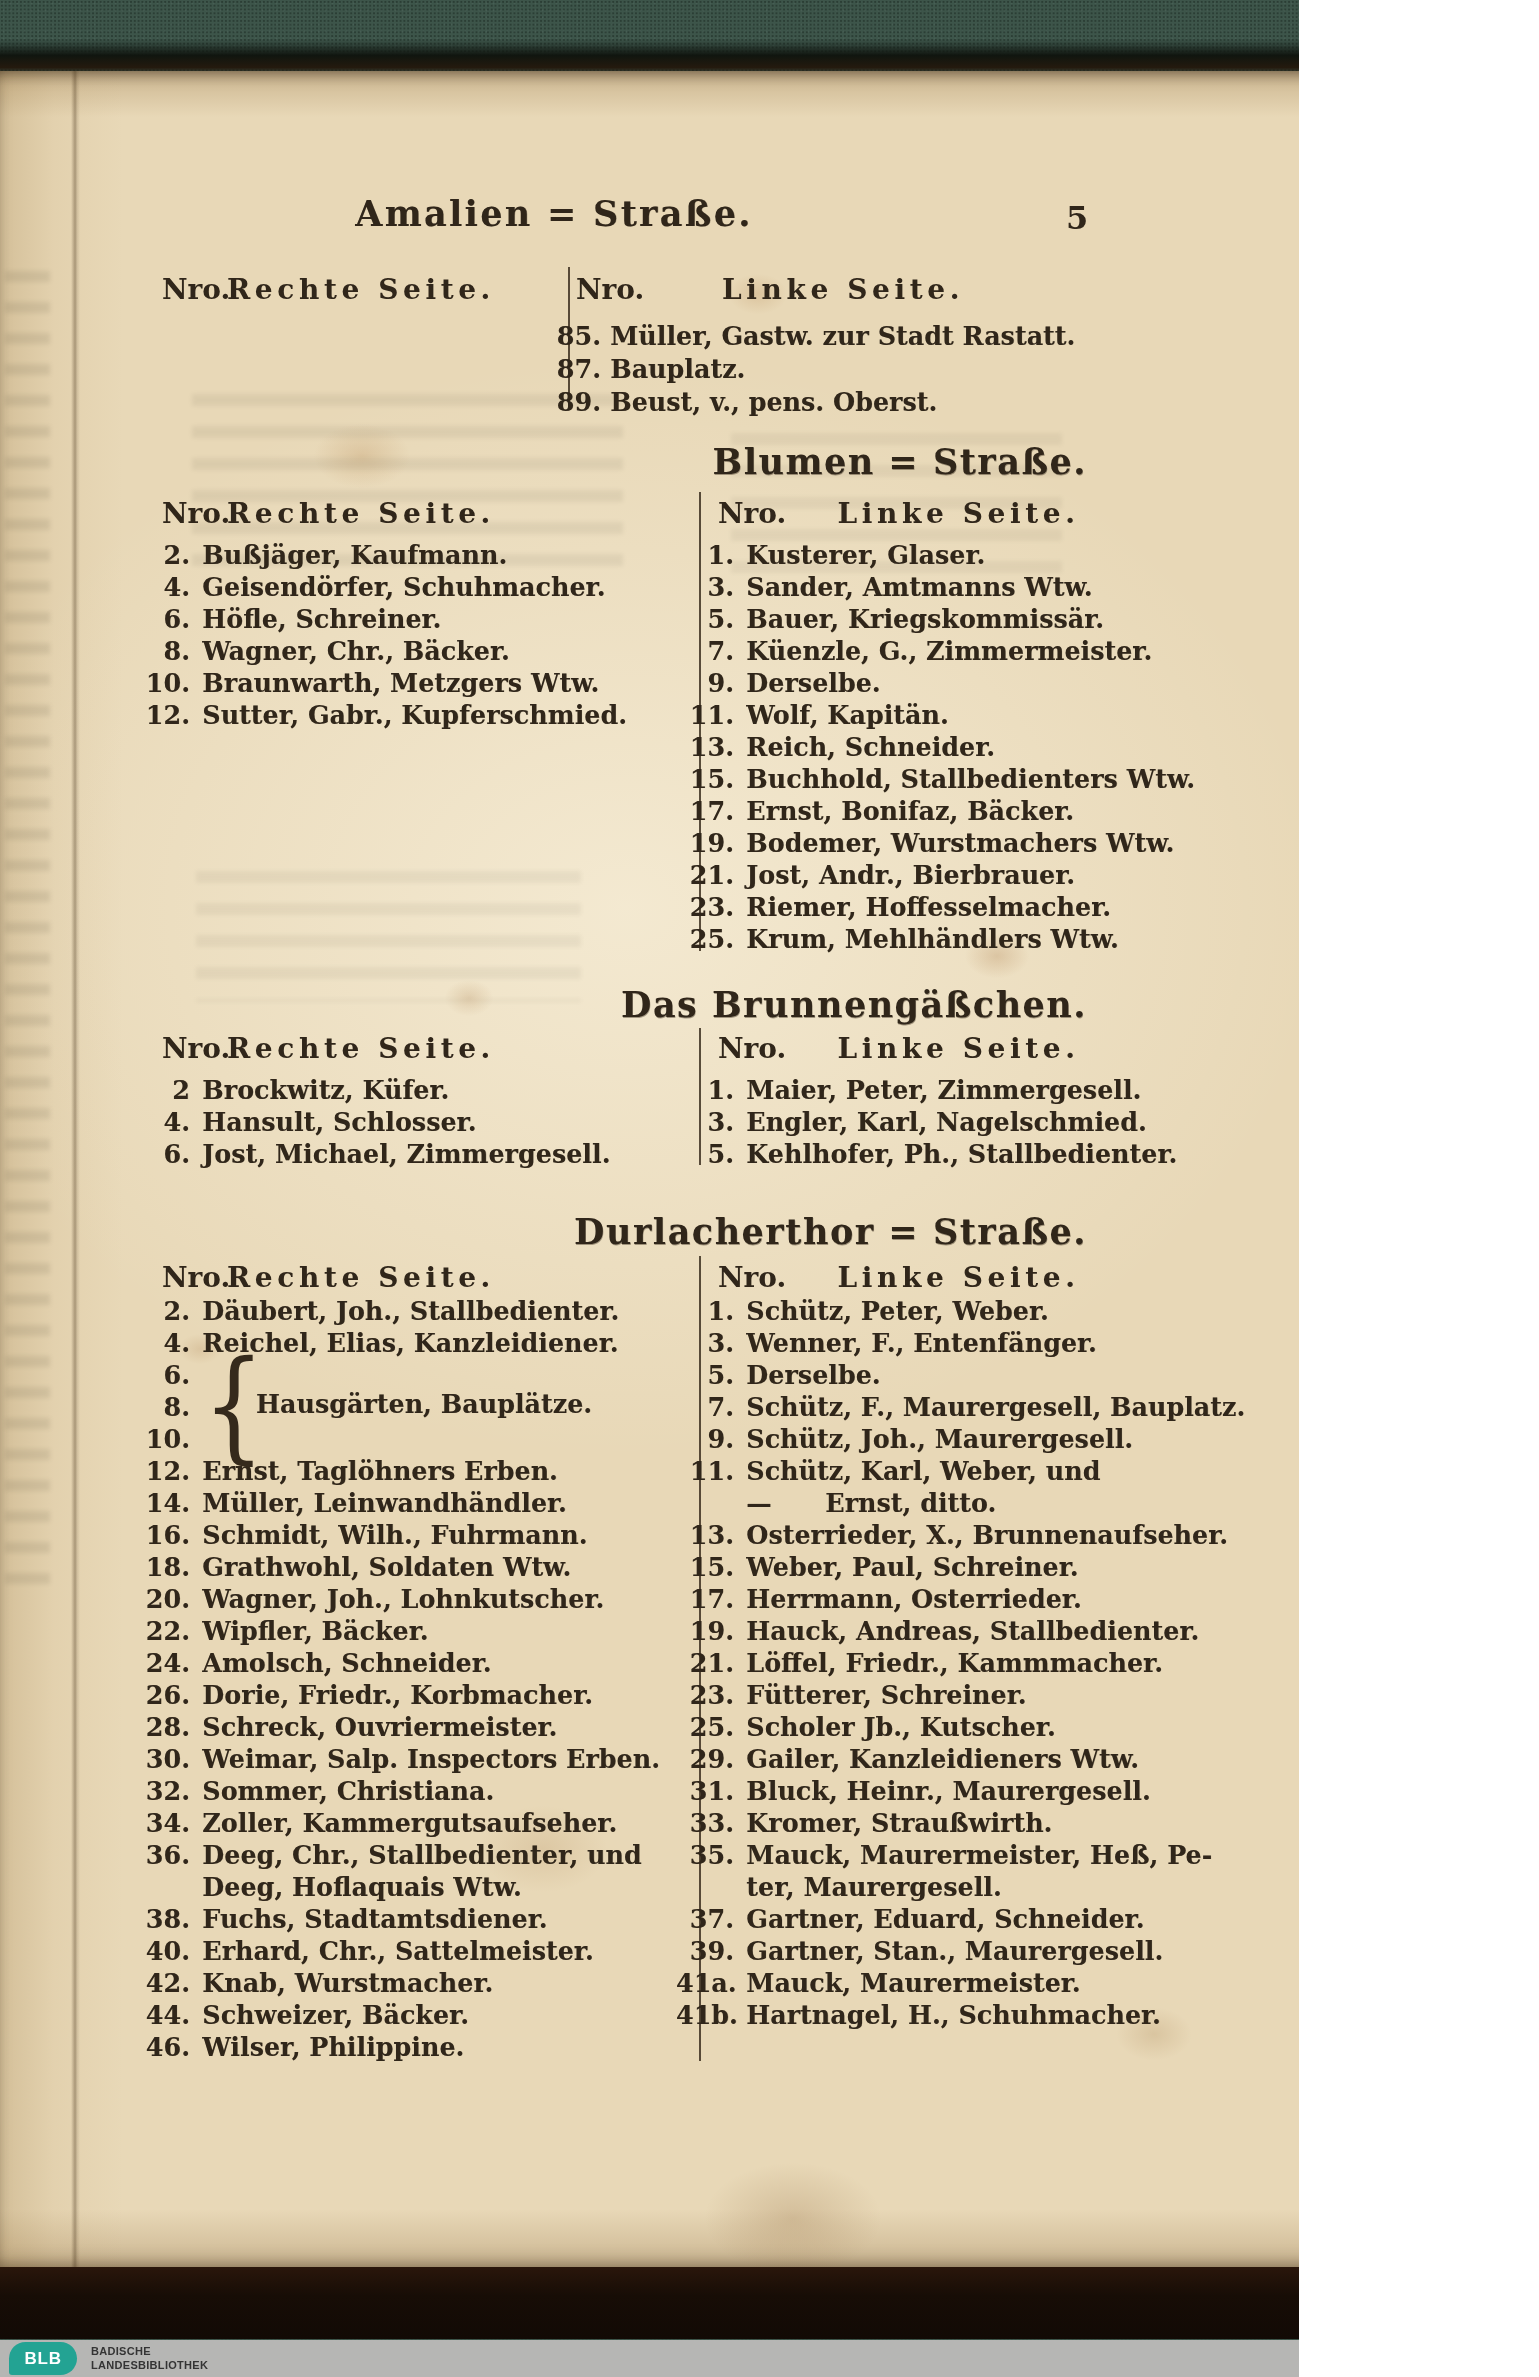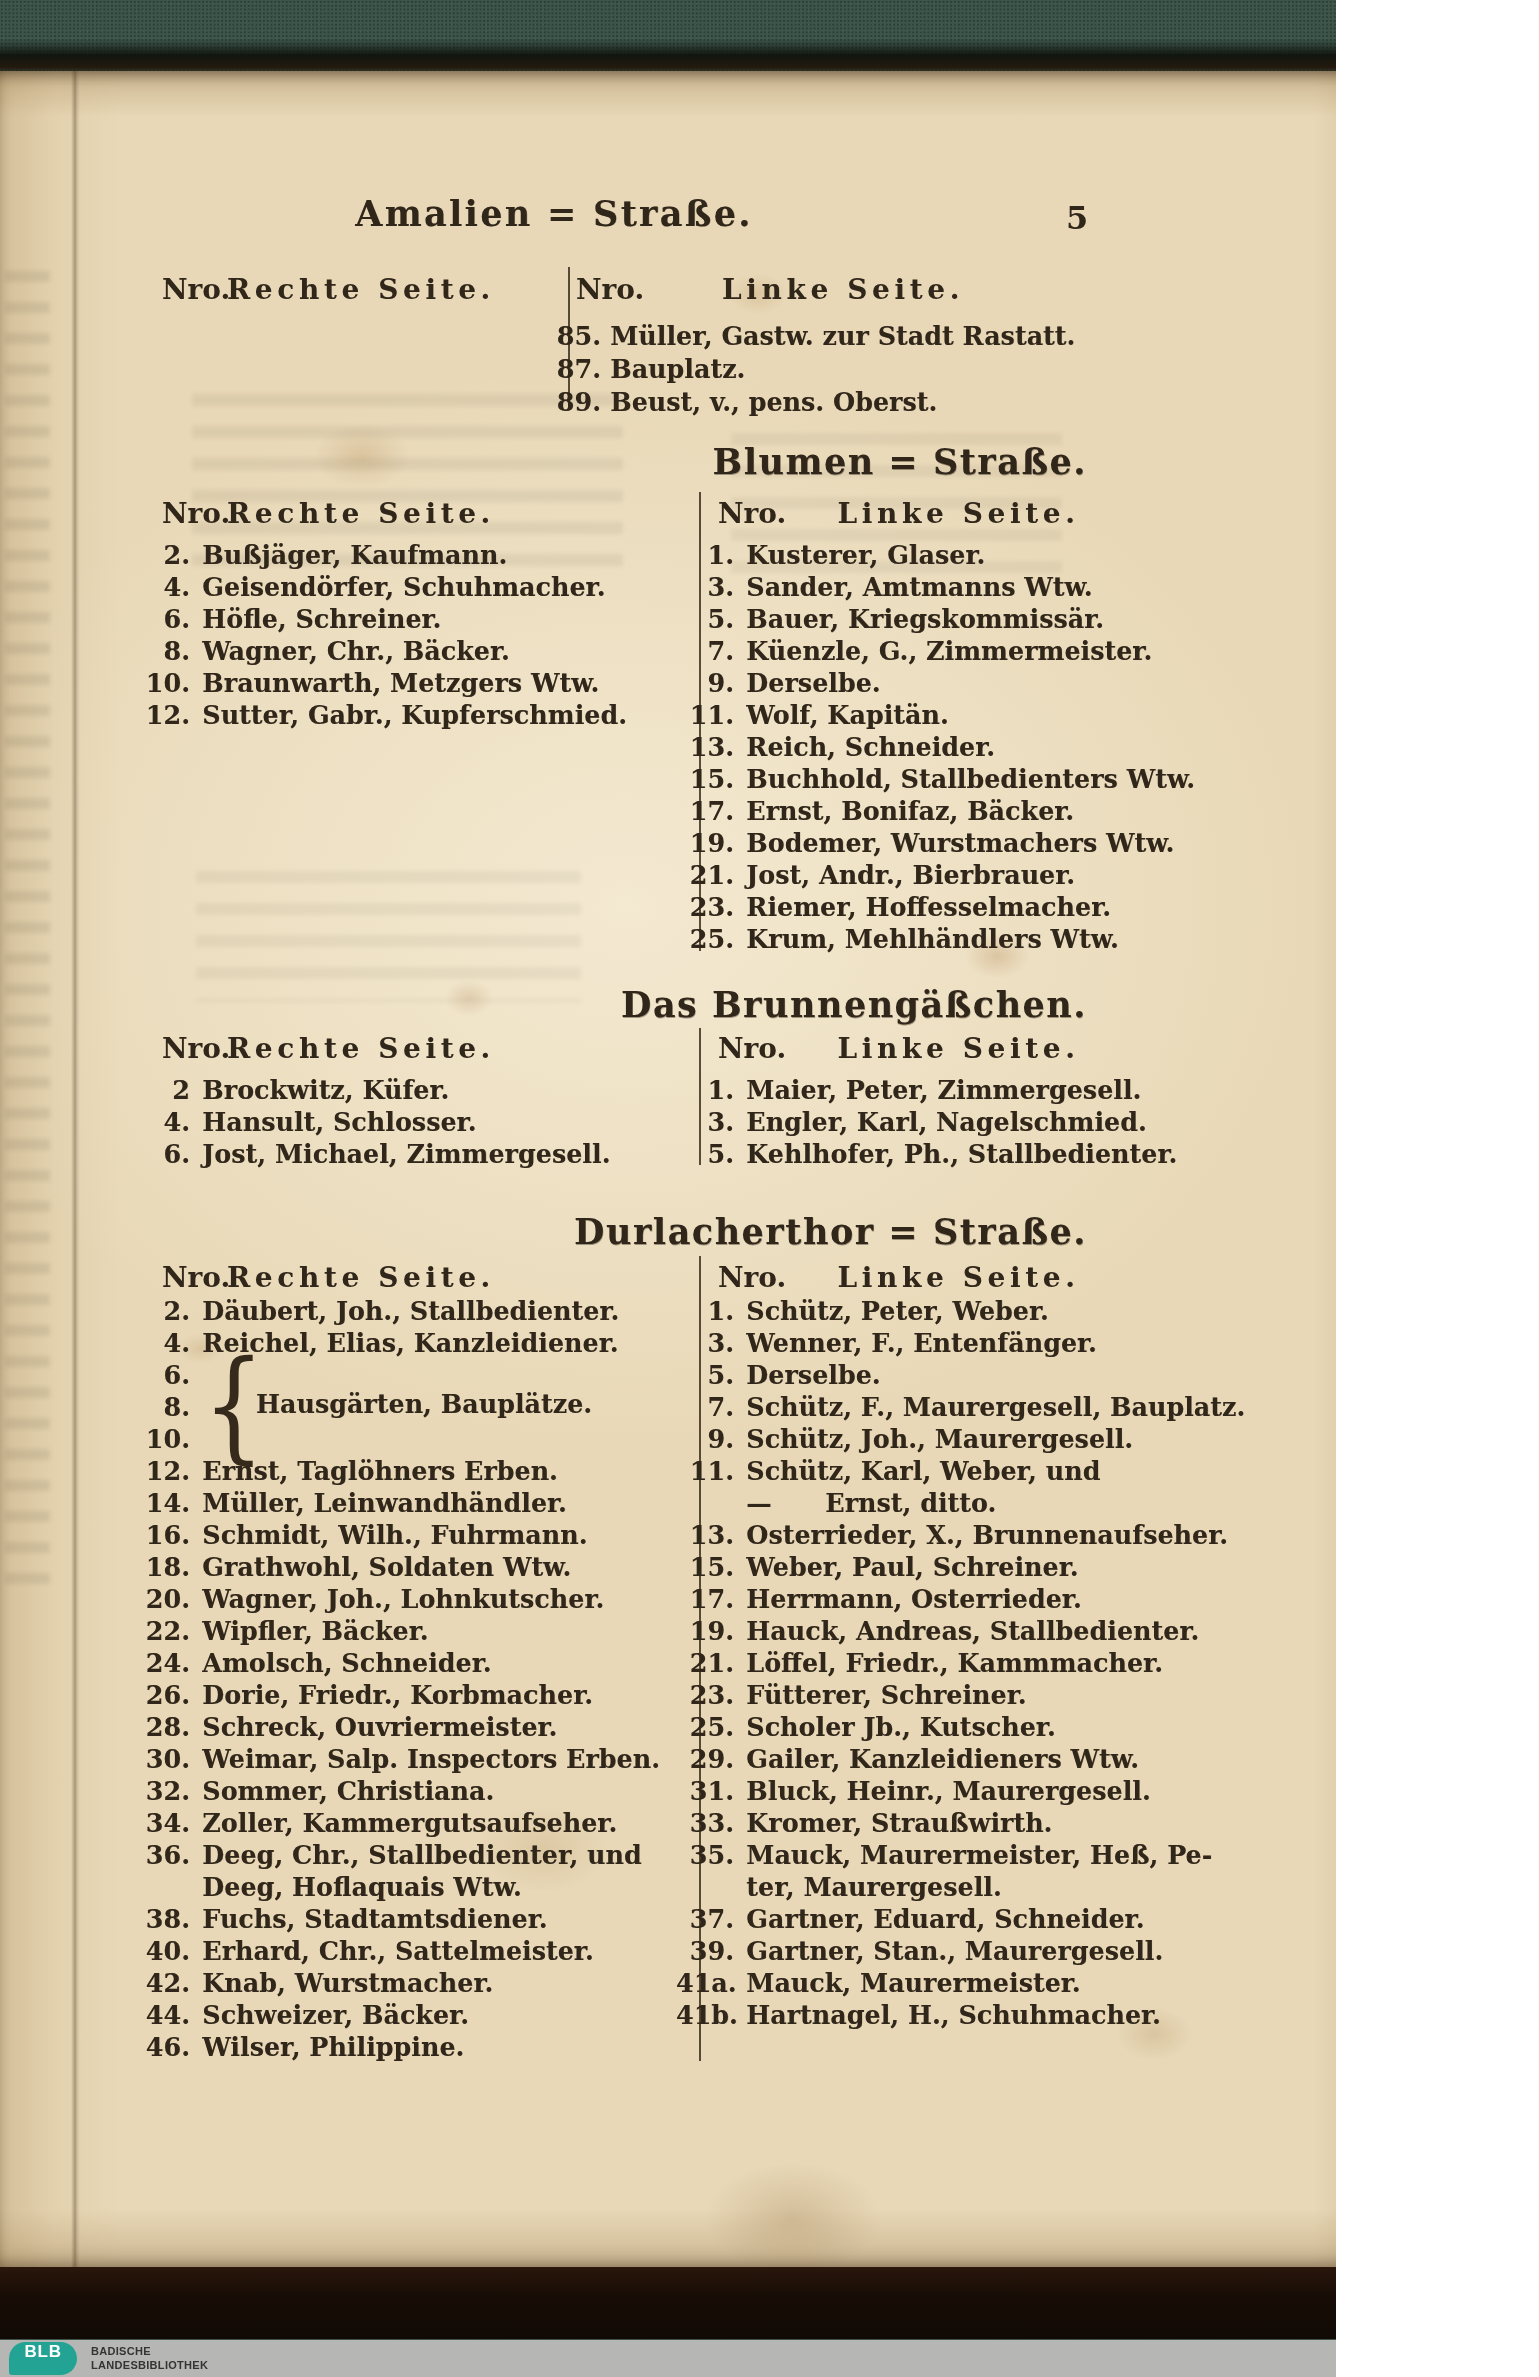--- a/index.html
+++ b/index.html
@@ -3,21 +3,21 @@
 <meta charset="utf-8">
 <style>
   html,body{margin:0;padding:0;}
   body{width:1539px;height:2377px;font-family:"DejaVu Serif",serif;}
 
   .scene{position:relative;width:1299px;height:2377px;overflow:hidden;
     background-color:#3d554a;
     background-image:
       radial-gradient(rgba(10,20,14,.35) 0.8px, transparent 1.2px),
       radial-gradient(rgba(220,240,225,.06) 0.8px, transparent 1.1px);
-    background-size:3.8px 3.8px, 7px 7px;padding-left:37px;}
+    background-size:3.8px 3.8px, 7px 7px;}
 
   
   .top-band{position:absolute;left:0;top:0;width:1539px;height:75px;
     background:linear-gradient(180deg, rgba(0,0,0,0) 0 52%, rgba(10,14,10,.3) 60%,
       #10150f 74%, #241a0e 90%, rgba(35,26,14,0) 100%);}
 
   
   .page{position:absolute;left:0;top:71px;width:1390px;height:2200px;
     color:#30261a;
     background-color:#e8d8b7;
@@ -121,21 +121,21 @@
       radial-gradient(10.8px 20px at 45% 92%, rgba(96,76,44,.5), transparent 70%);
     border-left:1.5px solid #cfc093;border-radius:0 0 9.2px 1.5px;}
 
   .bottom-shadow{position:absolute;left:0;top:2267px;width:1444px;height:72px;
     background:linear-gradient(180deg,#2a160b 0,#170d06 40%,#120a05 100%);}
 
   
   .banner{position:absolute;left:0;top:2340px;width:1539px;height:38px;background:#b6b6b4;
     font-family:"Liberation Sans",sans-serif;}
   .blb-logo{position:absolute;left:9.2px;top:2.3px;width:68px;height:33px;background:#23a393;
-    border-radius:17px 17px 17px 3.1px;display:flex;justify-content:center;
+    border-radius:17px 17px 17px 3.1px;display:flex;align-items:center;justify-content:center;
     color:#ffffff;font-size:17px;font-weight:700;letter-spacing:0.8px;}
   .lib-name{position:absolute;left:91px;top:3.8px;font-size:11px;line-height:14.6px;
     font-weight:700;color:#343434;letter-spacing:0.3px;}
   .lions{position:absolute;left:1337px;top:1.5px;font-size:12.3px;line-height:11.5px;color:#16120d;}
   .lions span{display:block;}
   .bw-name{position:absolute;left:1368px;top:9.2px;font-size:16px;color:#1c1c1c;margin-left:14px;}
 </style>
 </head>
 <body>
 

